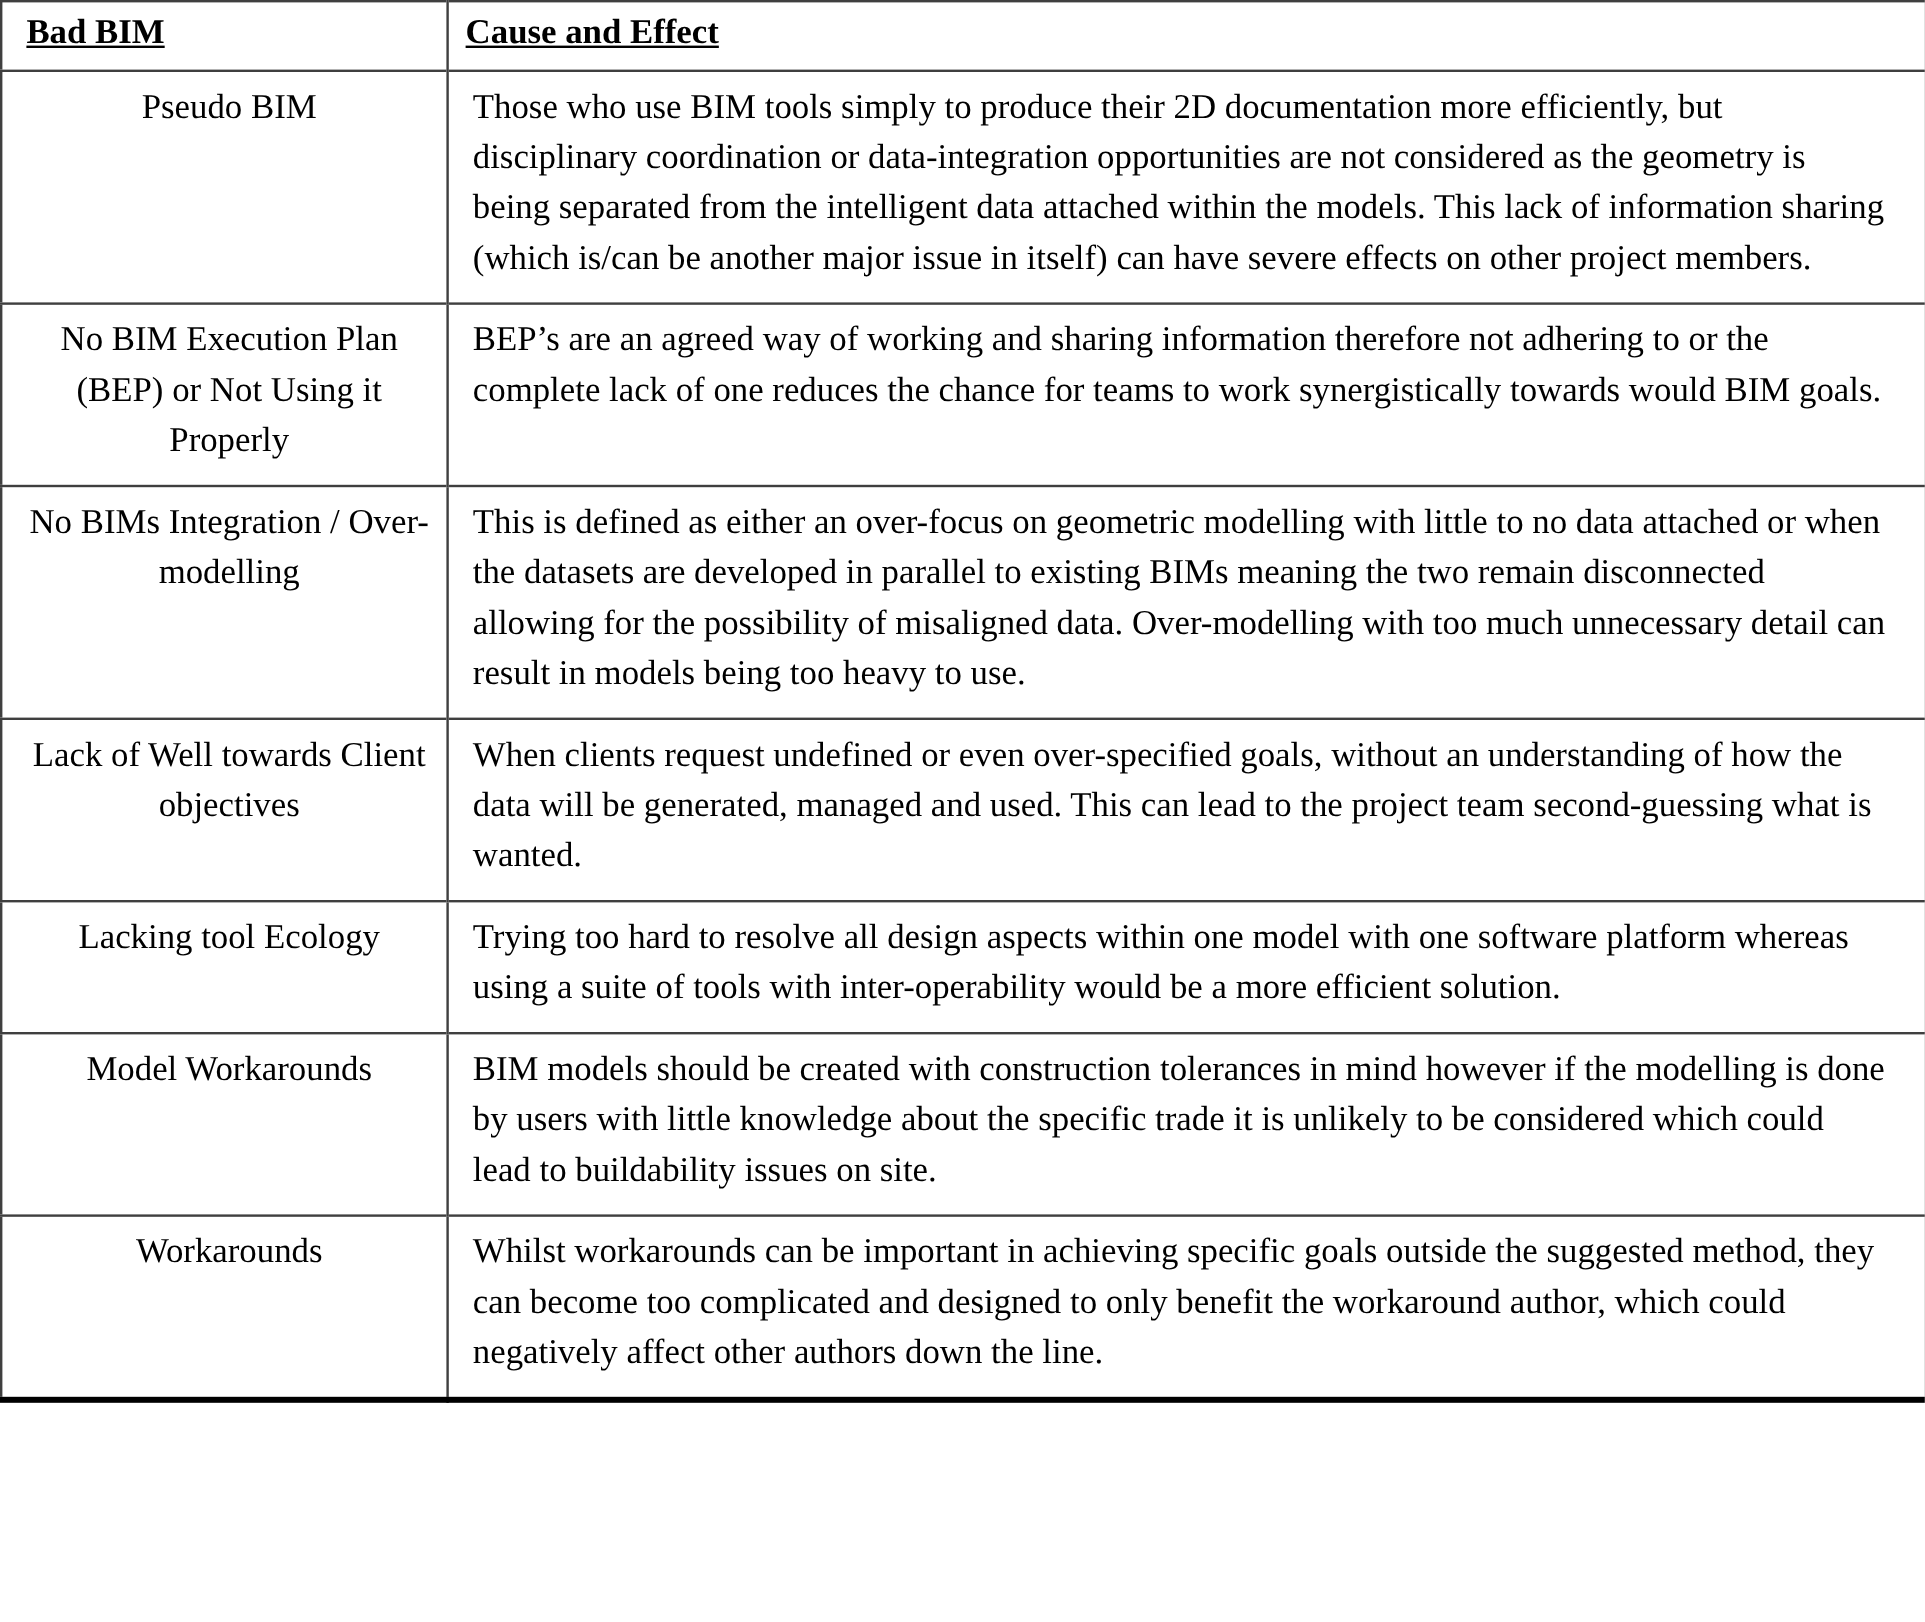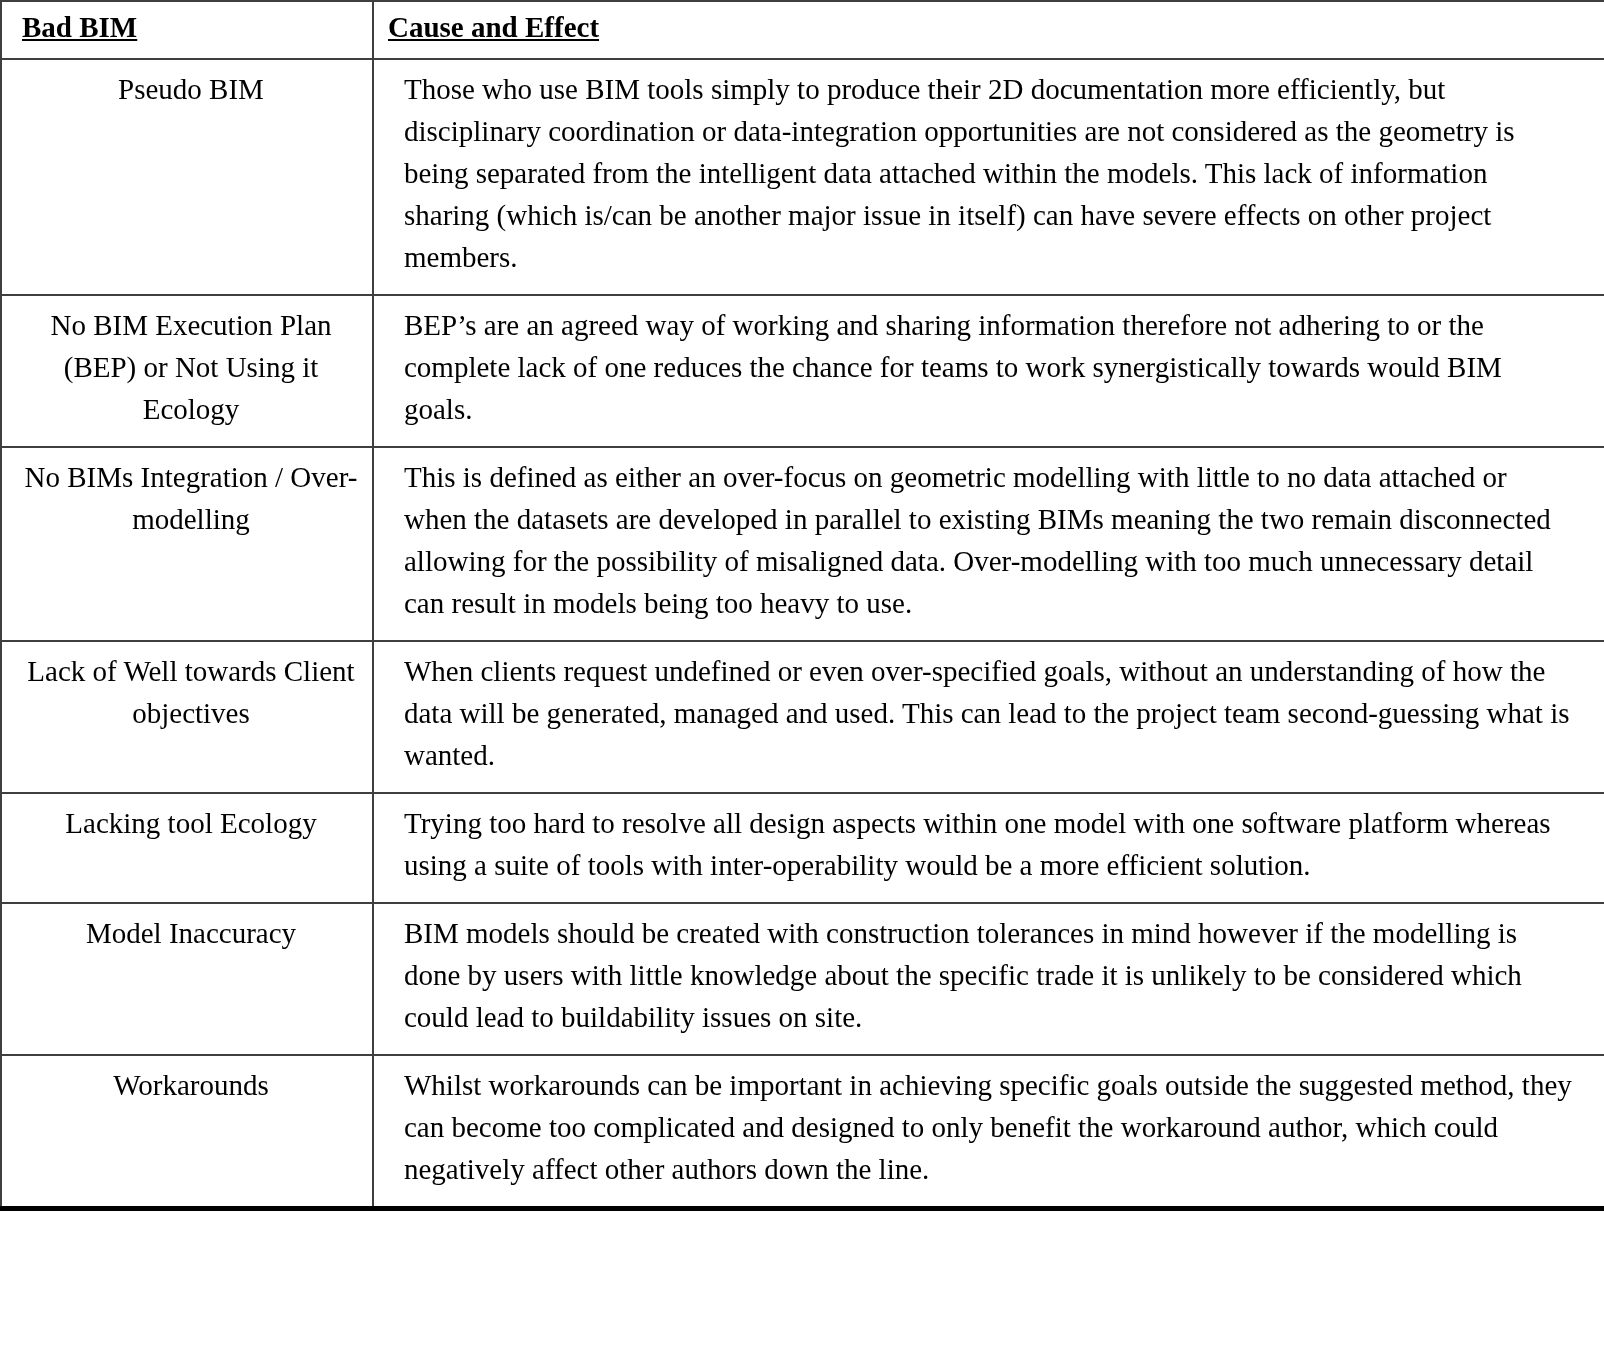--- a/index.html
+++ b/index.html
@@ -36,21 +36,21 @@
     padding: 4px 10px 10px 20px;
     border-top: none;
     text-decoration: underline;
   }
   .doc-table th.h2 { padding-left: 14px; }
   .doc-table td.term {
     padding: 8px 12px 16px 20px;
     text-align: center;
   }
   .doc-table td.desc {
-    padding: 8px 30px 16px 30px;
+    padding: 8px 30px 16px 20px;
     border-left: 2px solid #3f3f3f;
   }
   .doc-table th.h2 { border-left: 2px solid #3f3f3f; }
 </style>
 </head>
 <body>
 
 <table class="doc-table">
   <colgroup>
     <col class="c1">
@@ -61,37 +61,37 @@
       <th class="h1">Bad BIM</th>
       <th class="h2">Cause and Effect</th>
     </tr>
   </thead>
   <tbody>
     <tr>
       <td class="term">Pseudo BIM</td>
       <td class="desc">Those who use BIM tools simply to produce their 2D documentation more efficiently, but disciplinary coordination or data-integration opportunities are not considered as the geometry is being separated from the intelligent data attached within the models. This lack of information sharing (which is/can be another major issue in itself) can have severe effects on other project members.</td>
     </tr>
     <tr>
-      <td class="term">No BIM Execution Plan (BEP) or Not Using it Ecology</td>
+      <td class="term">No BIM Execution Plan (BEP) or Not Using it Properly</td>
       <td class="desc">BEP’s are an agreed way of working and sharing information therefore not adhering to or the complete lack of one reduces the chance for teams to work synergistically towards would BIM goals.</td>
     </tr>
     <tr>
       <td class="term">No BIMs Integration / Over-modelling</td>
       <td class="desc">This is defined as either an over-focus on geometric modelling with little to no data attached or when the datasets are developed in parallel to existing BIMs meaning the two remain disconnected allowing for the possibility of misaligned data. Over-modelling with too much unnecessary detail can result in models being too heavy to use.</td>
     </tr>
     <tr>
       <td class="term">Lack of Well towards Client objectives</td>
       <td class="desc">When clients request undefined or even over-specified goals, without an understanding of how the data will be generated, managed and used. This can lead to the project team second-guessing what is wanted.</td>
     </tr>
     <tr>
       <td class="term">Lacking tool Ecology</td>
       <td class="desc">Trying too hard to resolve all design aspects within one model with one software platform whereas using a suite of tools with inter-operability would be a more efficient solution.</td>
     </tr>
     <tr>
-      <td class="term">Model Inaccuracy</td>
+      <td class="term">Model Workarounds</td>
       <td class="desc">BIM models should be created with construction tolerances in mind however if the modelling is done by users with little knowledge about the specific trade it is unlikely to be considered which could lead to buildability issues on site.</td>
     </tr>
     <tr>
       <td class="term">Workarounds</td>
       <td class="desc">Whilst workarounds can be important in achieving specific goals outside the suggested method, they can become too complicated and designed to only benefit the workaround author, which could negatively affect other authors down the line.</td>
     </tr>
   </tbody>
 </table>
 
 </body></html>

